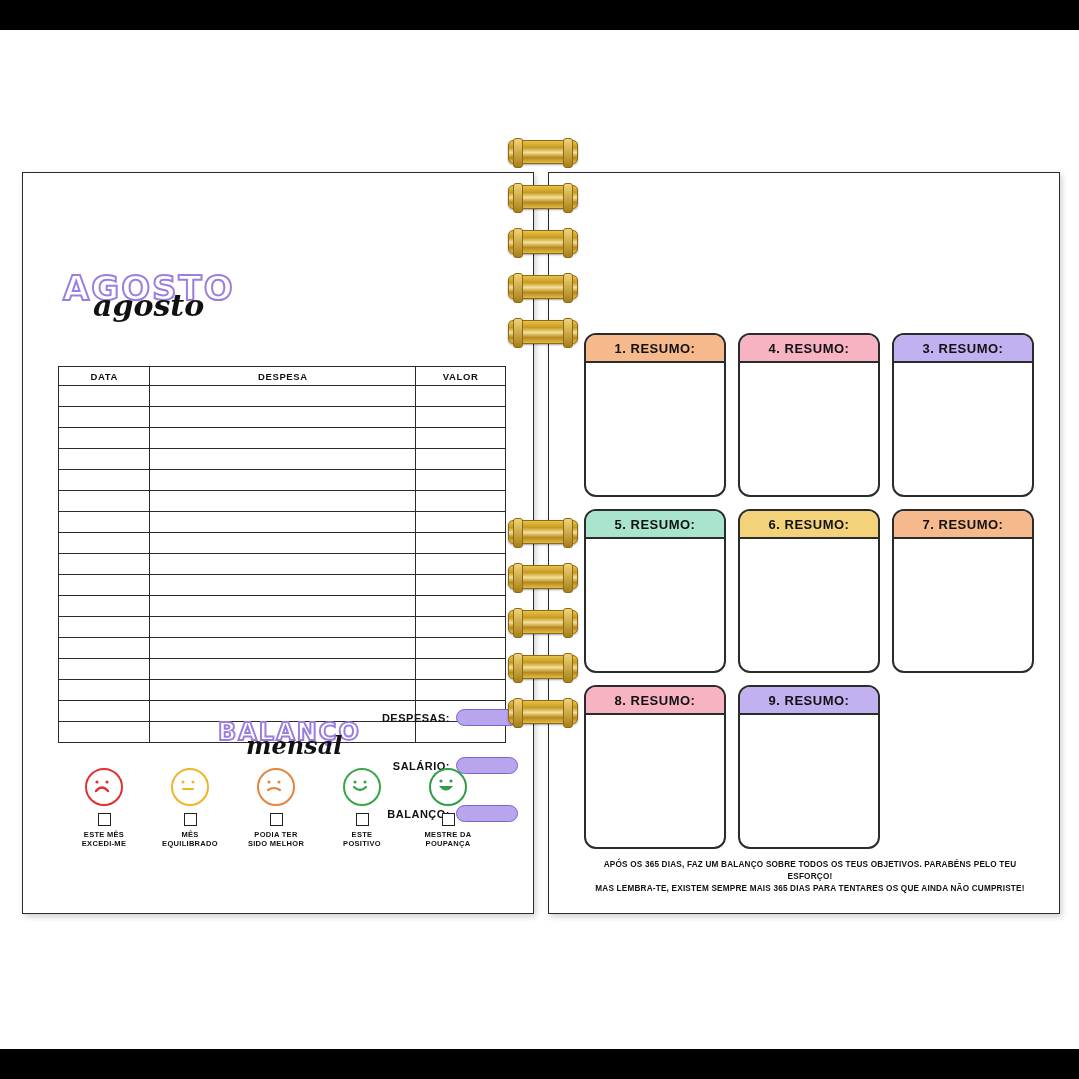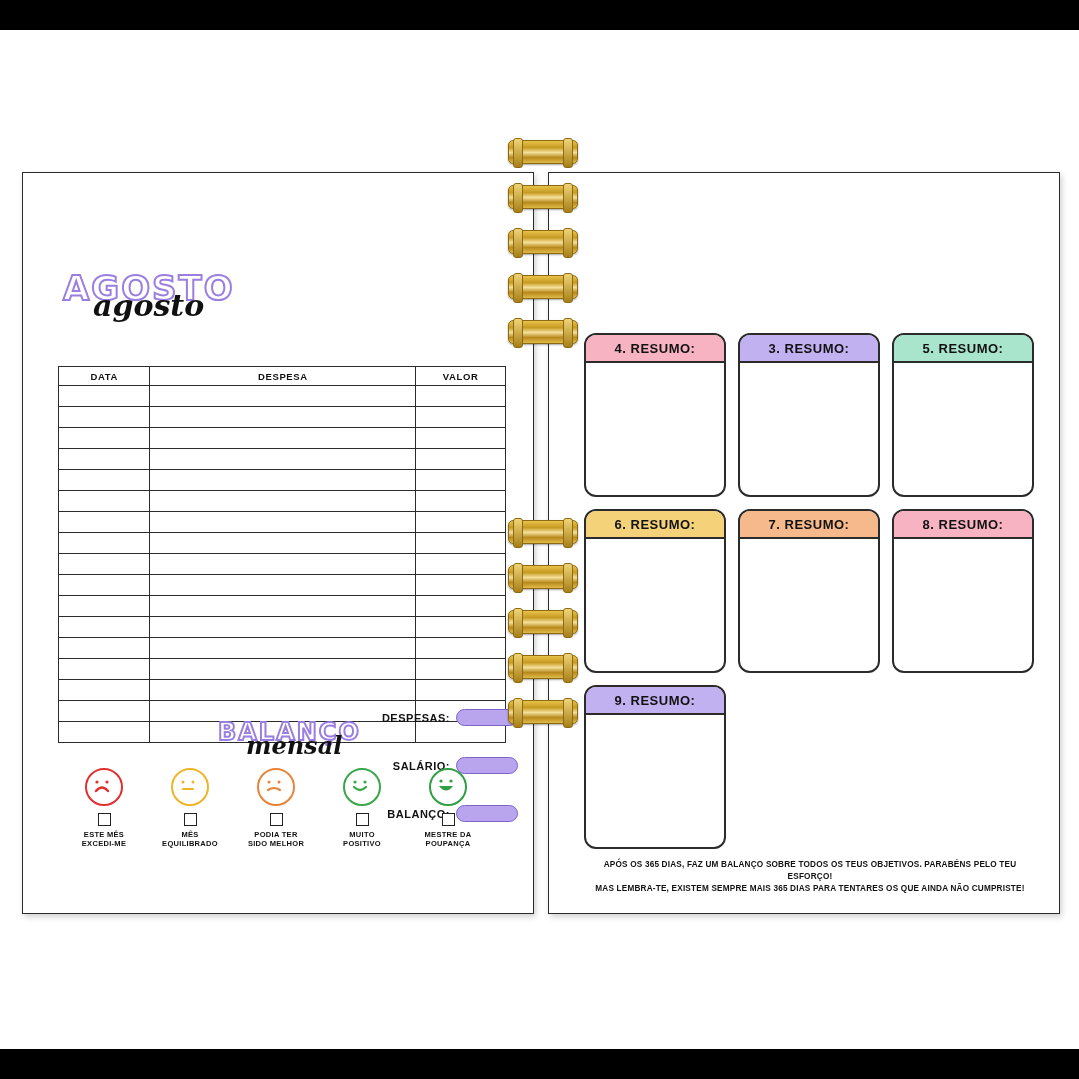--- a/index.html
+++ b/index.html
@@ -292,21 +292,21 @@
           <div class="mood">
             <div class="face" style="border-color: rgb(58, 166, 74);">
               <svg width="30" height="30" style="position:absolute;left:0;top:0">
                 <path d="M9 17 Q15 23 21 17" stroke="#3aa64a" stroke-width="2.3" fill="none" stroke-linecap="round"></path>
                 <circle cx="10" cy="12" r="1.6" fill="#3aa64a"></circle>
                 <circle cx="20" cy="12" r="1.6" fill="#3aa64a"></circle>
               </svg>
             </div>
             <div class="mood-box"></div>
             <div class="mood-label">
-              <div>MUITO</div>
+              <div>ESTE</div>
               <div>POSITIVO</div>
             </div>
           </div>
           <div class="mood">
             <div class="face" style="border-color: rgb(47, 158, 68);">
               <svg width="30" height="30" style="position:absolute;left:0;top:0">
                 <path d="M8 16 Q15 25 22 16 Z" fill="#2f9e44"></path>
                 <circle cx="10" cy="11" r="1.6" fill="#2f9e44"></circle>
                 <circle cx="20" cy="11" r="1.6" fill="#2f9e44"></circle>
               </svg>
@@ -317,20 +317,24 @@
               <div>POUPANÇA</div>
             </div>
           </div>
         </div>
     </div>
 
     <div class="sheet" id="sheet-right">
 
 
       <div class="grid" id="cards-grid">
+          <div class="card">
+            <div class="card-head" style="background: rgb(246, 185, 139);">1. RESUMO:</div>
+            <div style="height: 132px;"></div>
+          </div>
           <div class="card">
             <div class="card-head" style="background: rgb(247, 179, 194);">4. RESUMO:</div>
             <div style="height: 132px;"></div>
           </div>
           <div class="card">
             <div class="card-head" style="background: rgb(194, 177, 240);">3. RESUMO:</div>
             <div style="height: 132px;"></div>
           </div>
           <div class="card">
             <div class="card-head" style="background: rgb(169, 228, 205);">5. RESUMO:</div>

